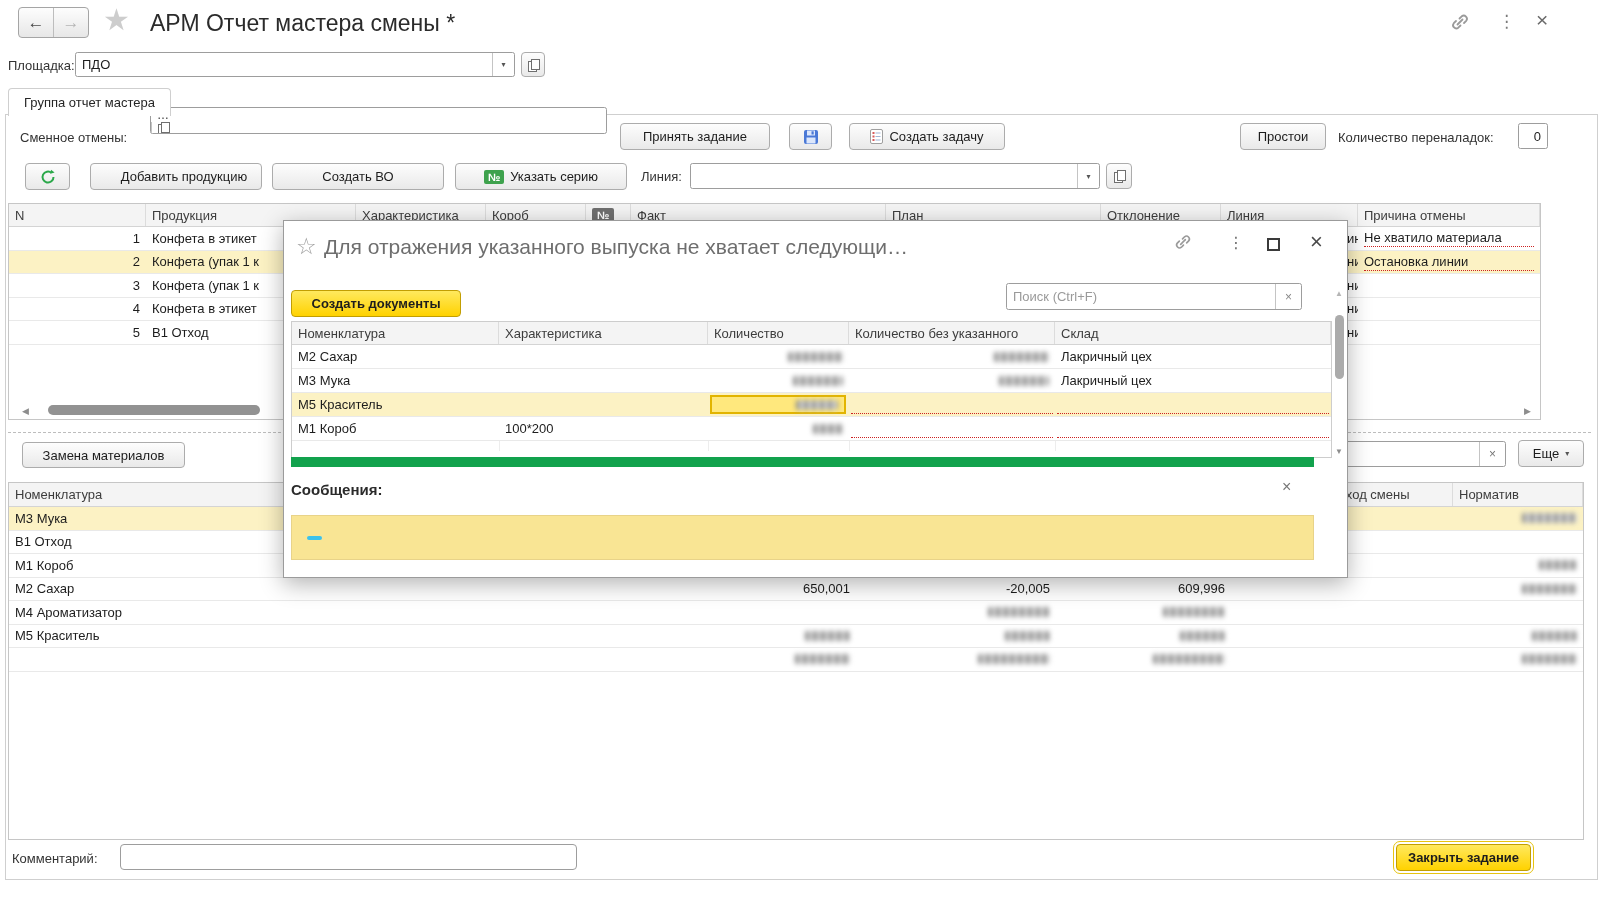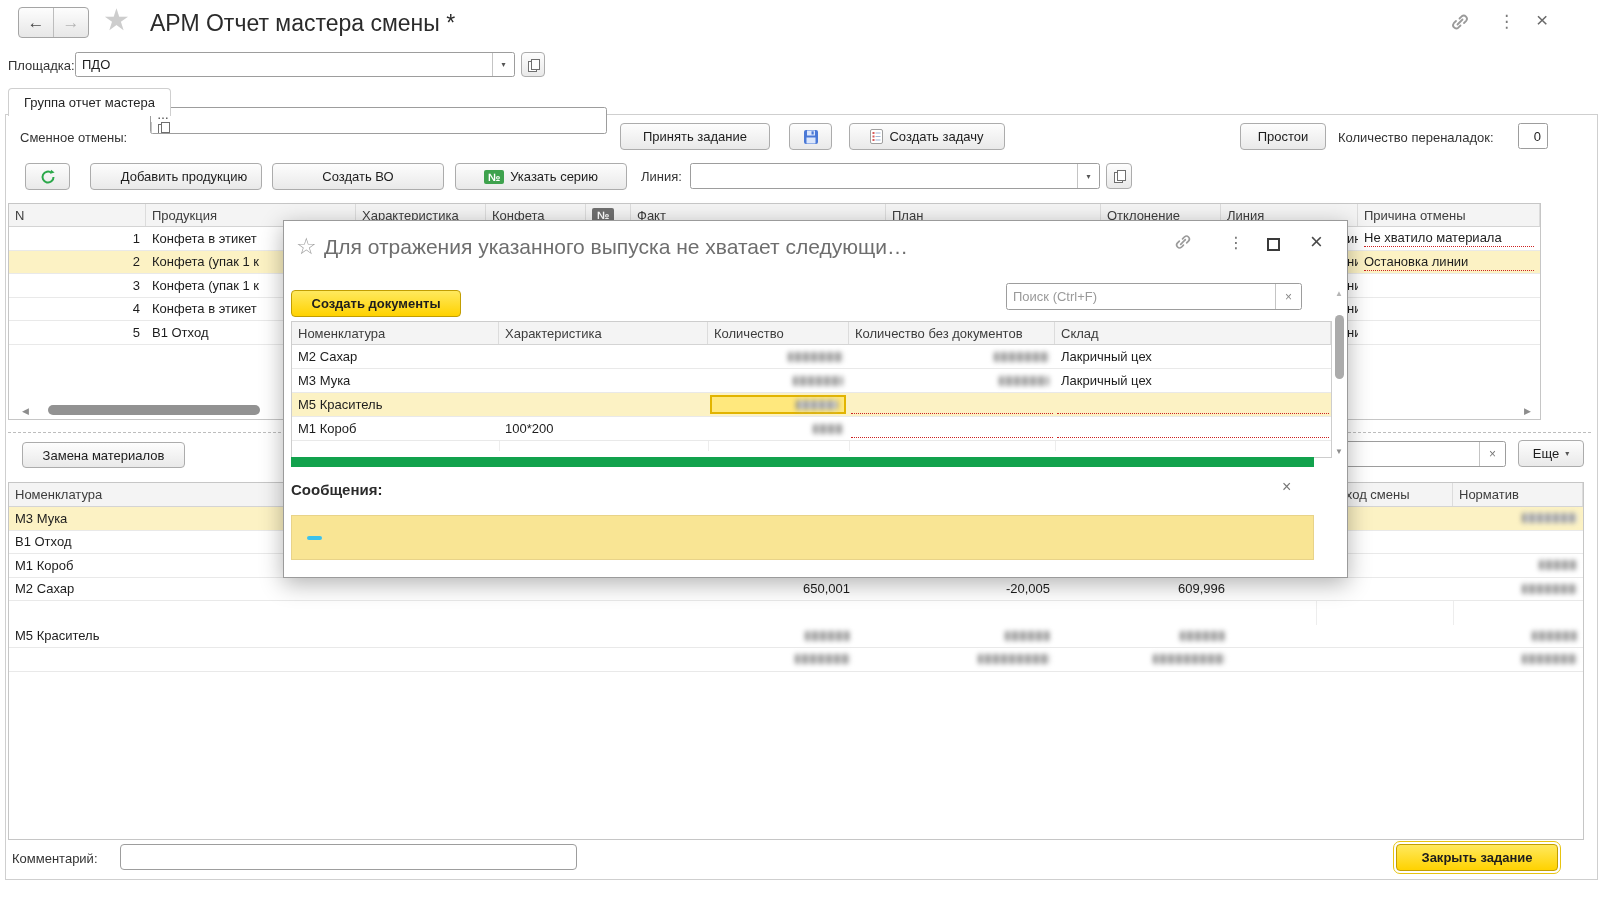--- a/index.html
+++ b/index.html
@@ -174,21 +174,21 @@
   </div>
   <div class="btn" style="left:1106px;top:163px;width:26px;height:26px;">
       <span class="ic-copy"></span>
     </div>
 
   <div class="tbl" id="main-table" style="left:8px;top:203px;width:1533px;height:217px;">
       <div class="thead" style="height: 23px;">
         <div class="th" style="left: 0px; width: 137px;">N</div>
         <div class="th" style="left: 137px; width: 210px;">Продукция</div>
         <div class="th" style="left: 347px; width: 130px;">Характеристика</div>
-        <div class="th" style="left: 477px; width: 100px;">Конфета</div>
+        <div class="th" style="left: 477px; width: 100px;">Короб</div>
         <div class="th" style="left: 577px; width: 45px;">
           <span class="badge-gray">№</span>
         </div>
         <div class="th" style="left: 622px; width: 255px;">Факт</div>
         <div class="th" style="left: 877px; width: 215px;">План</div>
         <div class="th" style="left: 1092px; width: 120px;">Отклонение</div>
         <div class="th" style="left: 1212px; width: 137px;">Линия</div>
         <div class="th" style="left: 1349px; width: 182px;">Причина отмены</div>
       </div>
       <div class="vline" style="left: 137px; top: 23px; height: 117.5px;"></div>
@@ -293,20 +293,31 @@
       </div>
       <div class="trow" style="top: 94.5px; height: 23.5px; background: rgb(255, 255, 255);">
         <div class="td" style="left: 0px; width: 707px;">М2 Сахар</div>
         <div class="td num" style="left: 707px; width: 140px;">650,001</div>
         <div class="td num" style="left: 847px; width: 200px;">-20,005</div>
         <div class="td num" style="left: 1047px; width: 175px;">609,996</div>
         <div class="td num" style="left: 1444px; width: 130px;">
           <span class="blurbar" style="width: 55px;"></span>
         </div>
       </div>
+      <div class="trow" style="top: 118px; height: 23.5px; background: rgb(255, 255, 255);">
+        <div class="td" style="left: 0px; width: 707px;">М4 Ароматизатор</div>
+        <div class="td num" style="left: 707px; width: 140px;"></div>
+        <div class="td num" style="left: 847px; width: 200px;">
+          <span class="blurbar" style="width: 62px;"></span>
+        </div>
+        <div class="td num" style="left: 1047px; width: 175px;">
+          <span class="blurbar" style="width: 62px;"></span>
+        </div>
+        <div class="td num" style="left: 1444px; width: 130px;"></div>
+      </div>
       <div class="trow" style="top: 141.5px; height: 23.5px; background: rgb(255, 255, 255);">
         <div class="td" style="left: 0px; width: 707px;">М5 Краситель</div>
         <div class="td num" style="left: 707px; width: 140px;">
           <span class="blurbar" style="width: 45px;"></span>
         </div>
         <div class="td num" style="left: 847px; width: 200px;">
           <span class="blurbar" style="width: 45px;"></span>
         </div>
         <div class="td num" style="left: 1047px; width: 175px;">
           <span class="blurbar" style="width: 45px;"></span>
@@ -328,21 +339,21 @@
         <div class="td num" style="left: 1444px; width: 130px;">
           <span class="blurbar" style="width: 55px;"></span>
         </div>
       </div>
     </div>
 
   <div class="abs lbl" style="left:12px;top:851px;">Комментарий:</div>
   <div class="field" style="left:120px;top:844px;width:457px;height:26px;border-radius:4px;">
       <div class="fx"></div>
     </div>
-  <div class="btn btn-yellow ring" style="left:1396px;top:844px;width:162px;height:27px;text-align:center;">
+  <div class="btn btn-yellow ring" style="left:1396px;top:844px;width:135px;height:27px;text-align:center;">
       <span>Закрыть задание</span>
     </div>
 
   <div id="modal">
     <div class="abs" style="left:12px;top:12px;font-size:23px;color:#a0a0a0;">☆</div>
     <div class="mtitle">Для отражения указанного выпуска не хватает следующи…</div>
     <div class="win-ic" style="left:888px;top:10px;">
       <svg width="22" height="22" viewBox="0 0 24 24">
           <g fill="none" stroke="#9a9a9a" stroke-width="1.8" stroke-linecap="round">
             <path d="M9.5 14.5l5-5"></path>
@@ -364,21 +375,21 @@
           <span class="placeholder">Поиск (Ctrl+F)</span>
         </div>
       <div class="seg" style="width:26px;font-size:12px;color:#888;">×</div>
     </div>
 
     <div class="tbl" id="modal-table" style="left:7px;top:100px;width:1041px;height:137px;border-color:#cdcdcd;">
         <div class="thead" style="height: 23px;">
           <div class="th" style="left: 0px; width: 207px;">Номенклатура</div>
           <div class="th" style="left: 207px; width: 209px;">Характеристика</div>
           <div class="th" style="left: 416px; width: 141px;">Количество</div>
-          <div class="th" style="left: 557px; width: 206px;">Количество без документов</div>
+          <div class="th" style="left: 557px; width: 206px;">Количество без указанного</div>
           <div class="th" style="left: 763px; width: 276px;">Склад</div>
         </div>
         <div class="vline" style="left: 207px; top: 23px; height: 106px;"></div>
         <div class="vline" style="left: 416px; top: 23px; height: 106px;"></div>
         <div class="vline" style="left: 557px; top: 23px; height: 106px;"></div>
         <div class="vline" style="left: 763px; top: 23px; height: 106px;"></div>
         <div class="trow" style="top: 23px; height: 24px; background: rgb(255, 255, 255);">
           <div class="td" style="left: 0px; width: 207px;">М2 Сахар</div>
           <div class="td" style="left: 207px; width: 209px;"></div>
           <div class="td num" style="left: 416px; width: 141px;">

